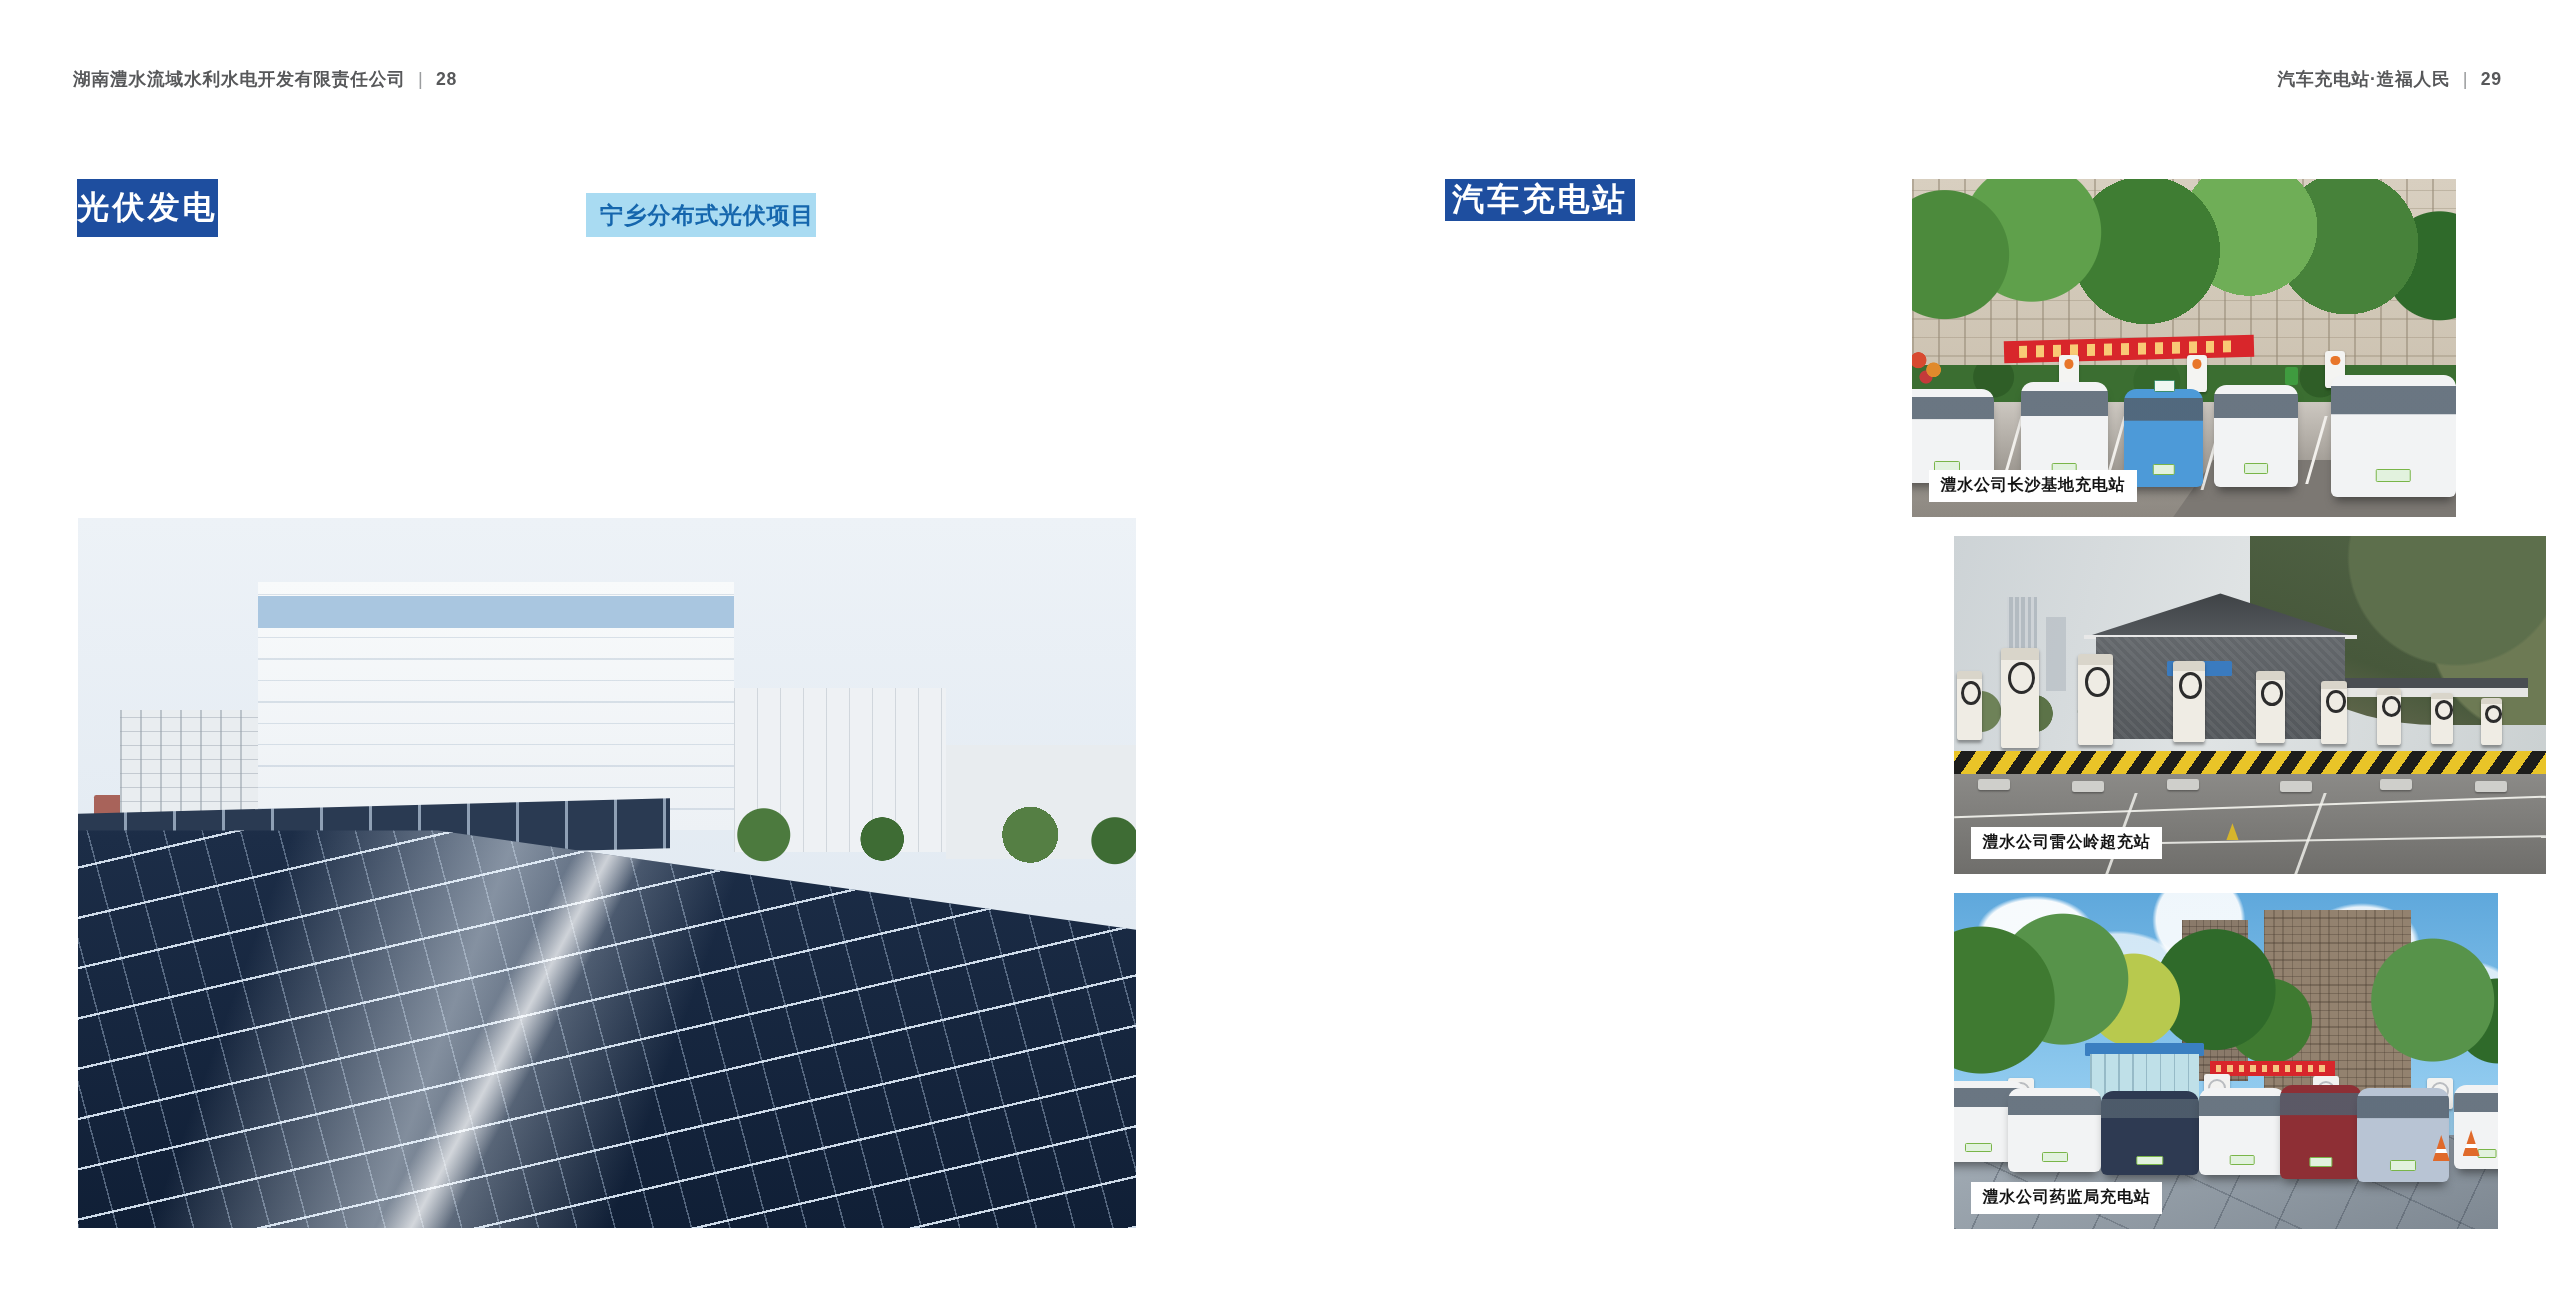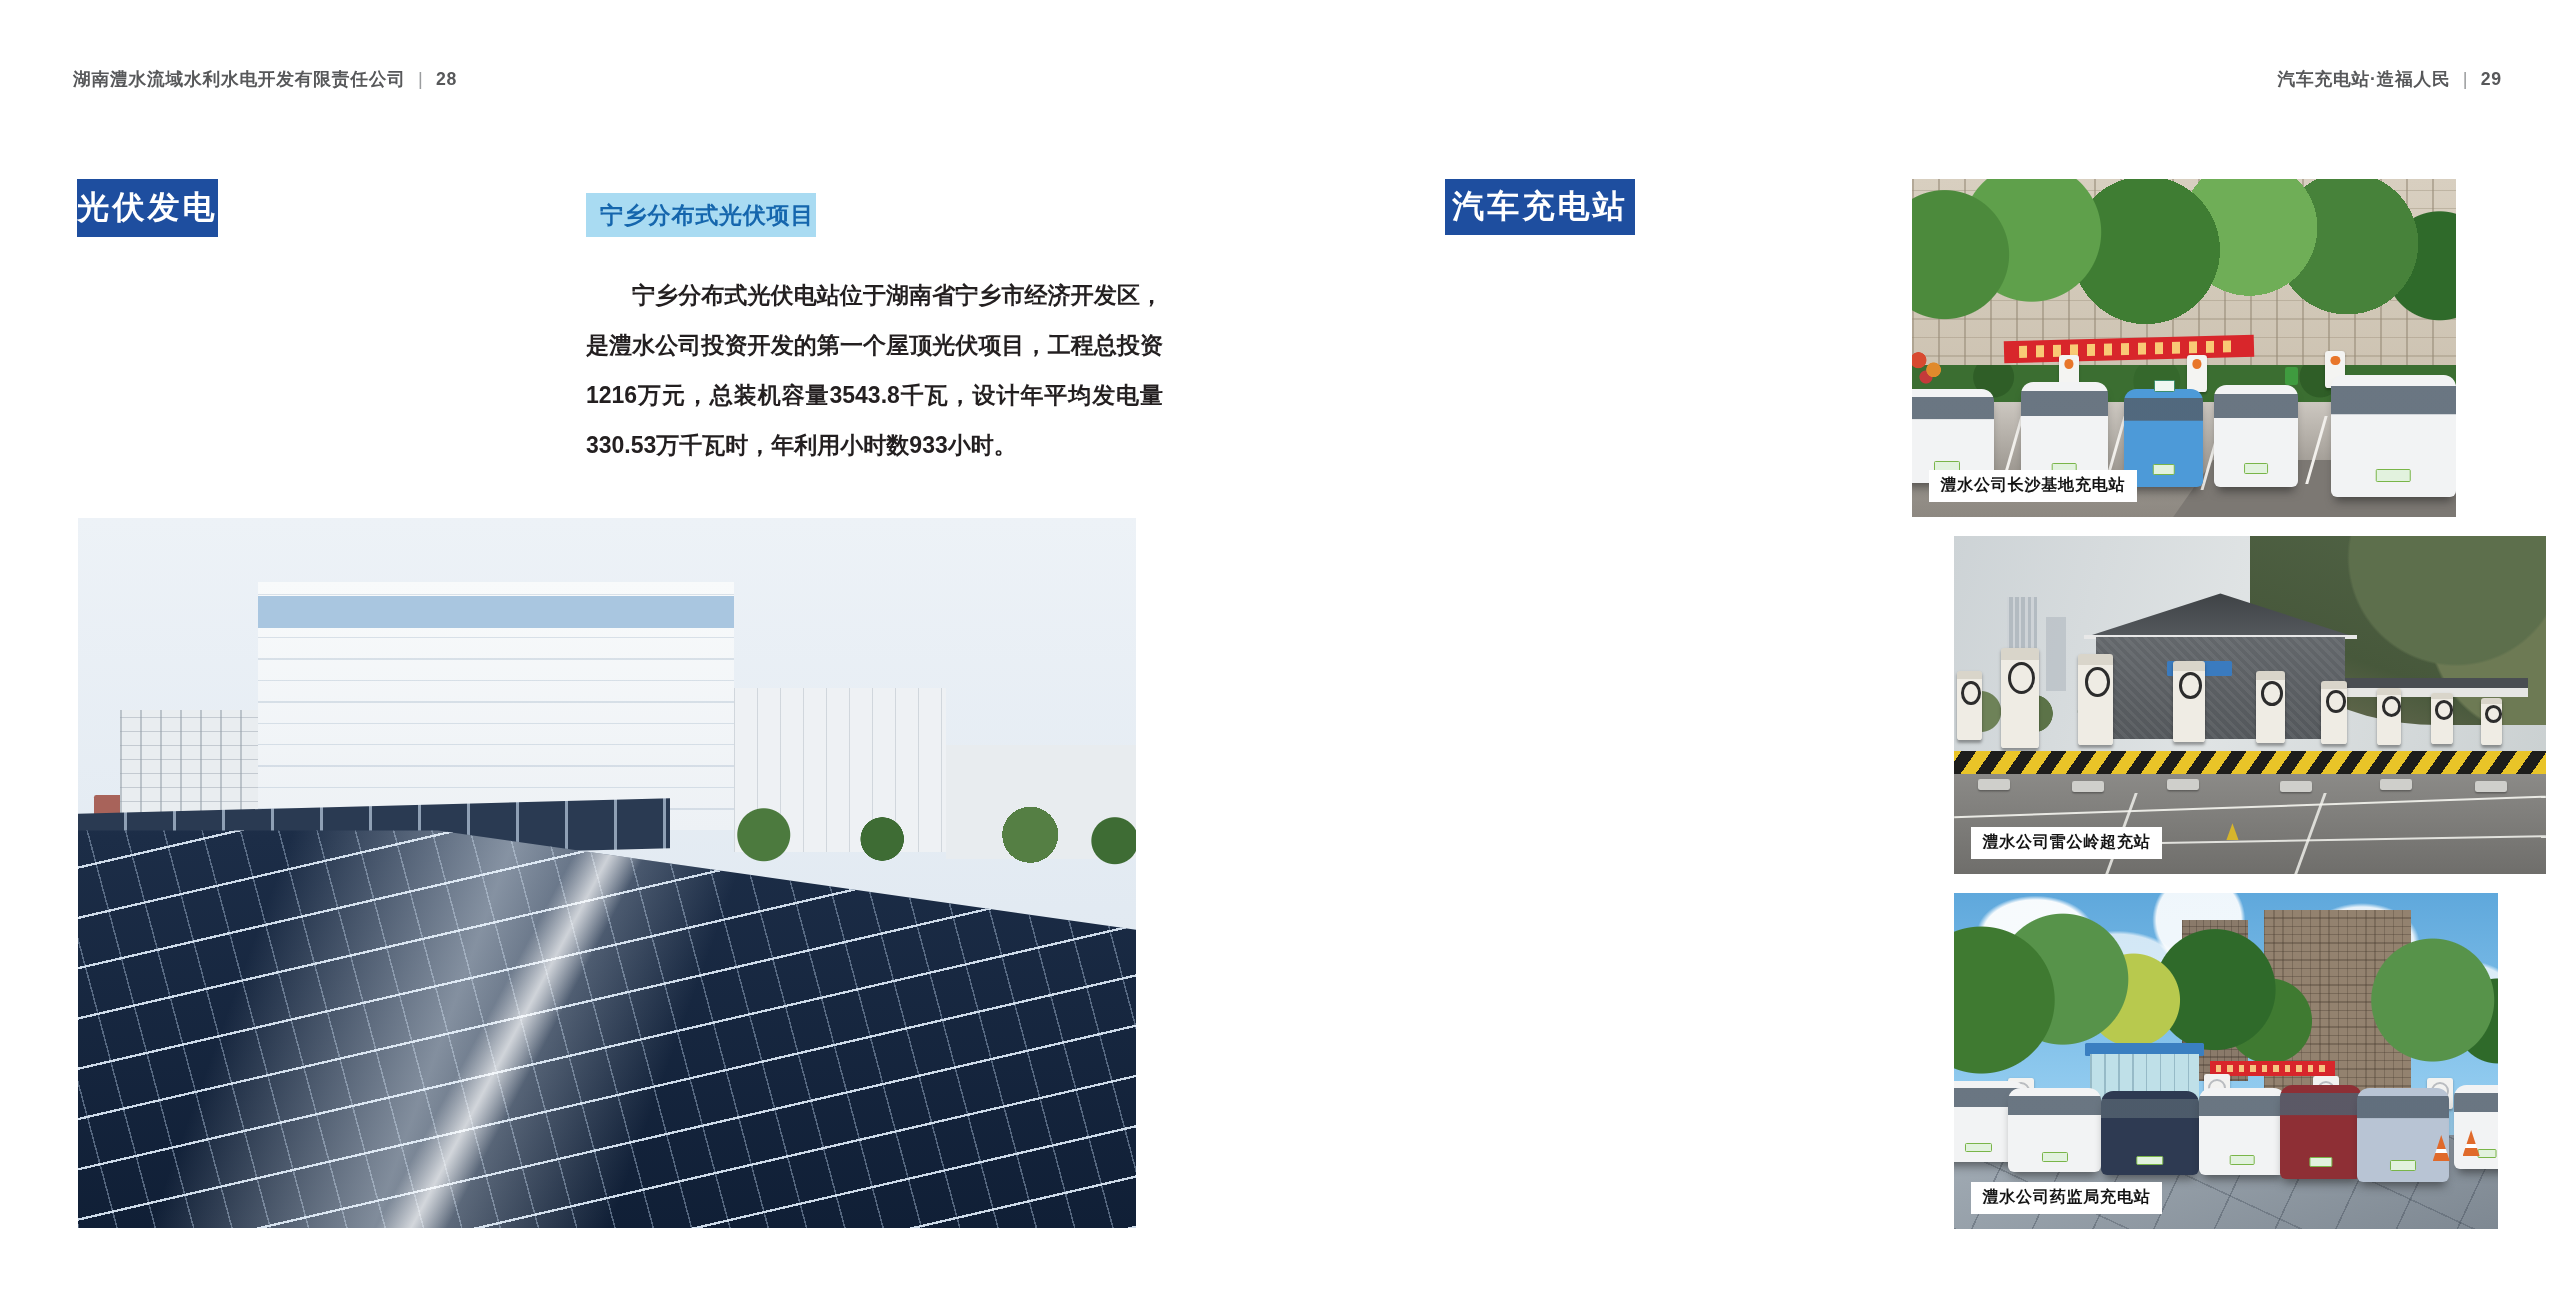--- a/index.html
+++ b/index.html
@@ -11,21 +11,21 @@
           font-size:17.7px;font-weight:bold;color:#57585a;letter-spacing:0.8px;}
   .header-left{left:73px;}
   .header-right{right:74px;}
   .hdr-sep{color:#9a9c9e;font-weight:normal;margin:0 12.3px;font-size:18.4px;}
   .hdr-page{font-weight:bold;}
 
   
   .badge{position:absolute;display:flex;align-items:center;justify-content:center;
          background:#1e4e9f;color:#ffffff;font-weight:bold;font-size:32px;letter-spacing:3.1px;}
   .badge-pv{left:77px;top:179px;width:141px;height:58px;}
-  .badge-ev{left:1445px;top:179px;width:190px;height:56px;}
+  .badge-ev{left:1445px;top:179px;width:190px;height:42px;}
 
   .subbar{position:absolute;left:586px;top:193px;width:230px;height:44px;
           background:#a9dbf2;color:#1566ad;font-weight:bold;font-size:23px;
           display:flex;align-items:center;padding-left:14px;box-sizing:border-box;letter-spacing:0.8px;}
 
   
   .para{position:absolute;margin:0;color:#231f20;text-align:justify;text-indent:2em;font-weight:bold;}
   .para-left{left:586px;top:270px;width:577px;font-size:23px;line-height:50px;}
   .para-right{left:1438px;top:322px;width:439px;font-size:21.5px;line-height:39px;}
 
@@ -230,21 +230,20 @@
     <span class="hdr-sep">|</span>
     <span class="hdr-page">29</span>
   </div>
 
   <div class="badge badge-pv">
     <span>光伏发电</span>
   </div>
   <div class="subbar">
     <span>宁乡分布式光伏项目</span>
   </div>
-  <p class="para para-left">宁乡分布式光伏电站位于湖南省宁乡市经济开发区，是澧水公司投资开发的第一个屋顶光伏项目，工程总投资1216万元，总装机容量3543.8千瓦，设计年平均发电量330.53万千瓦时，年利用小时数933小时。</p>
 
   <div class="photo main-photo">
     <div class="layer mp-sky"></div>
     <div class="layer mp-town-roof"></div>
     <div class="layer mp-town-block"></div>
     <div class="layer mp-town-tree"></div>
     <div class="layer mp-b1"></div>
     <div class="layer mp-b2"></div>
     <div class="layer mp-b2-band"></div>
     <div class="layer mp-b3"></div>

